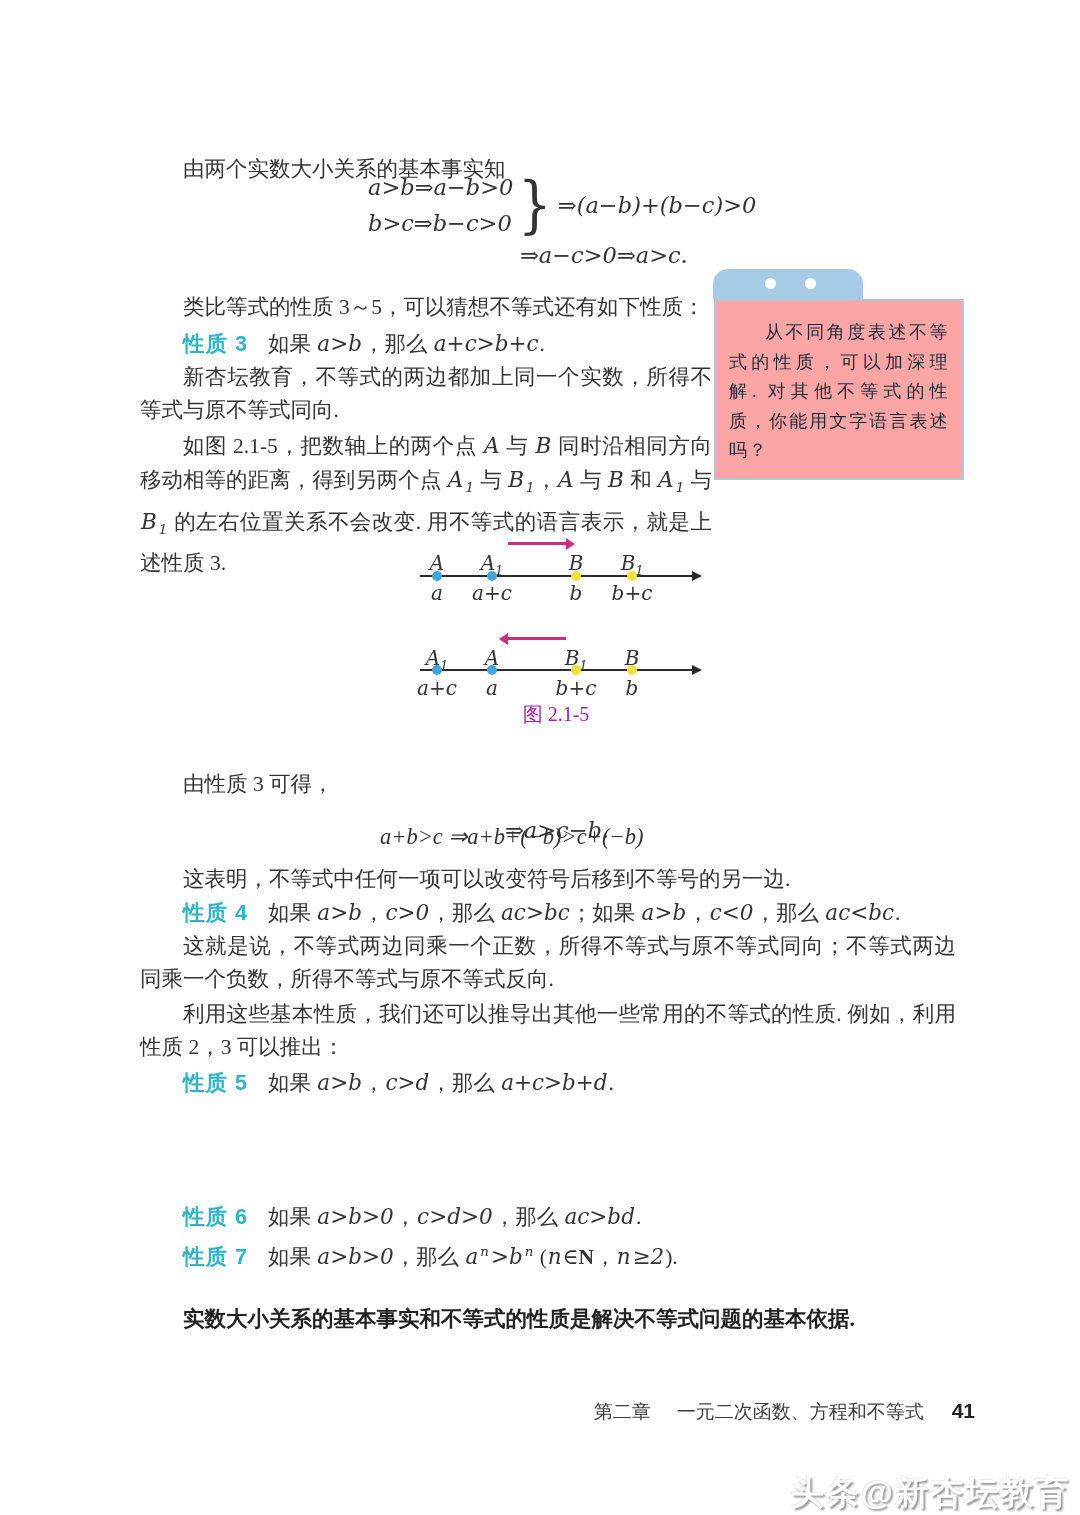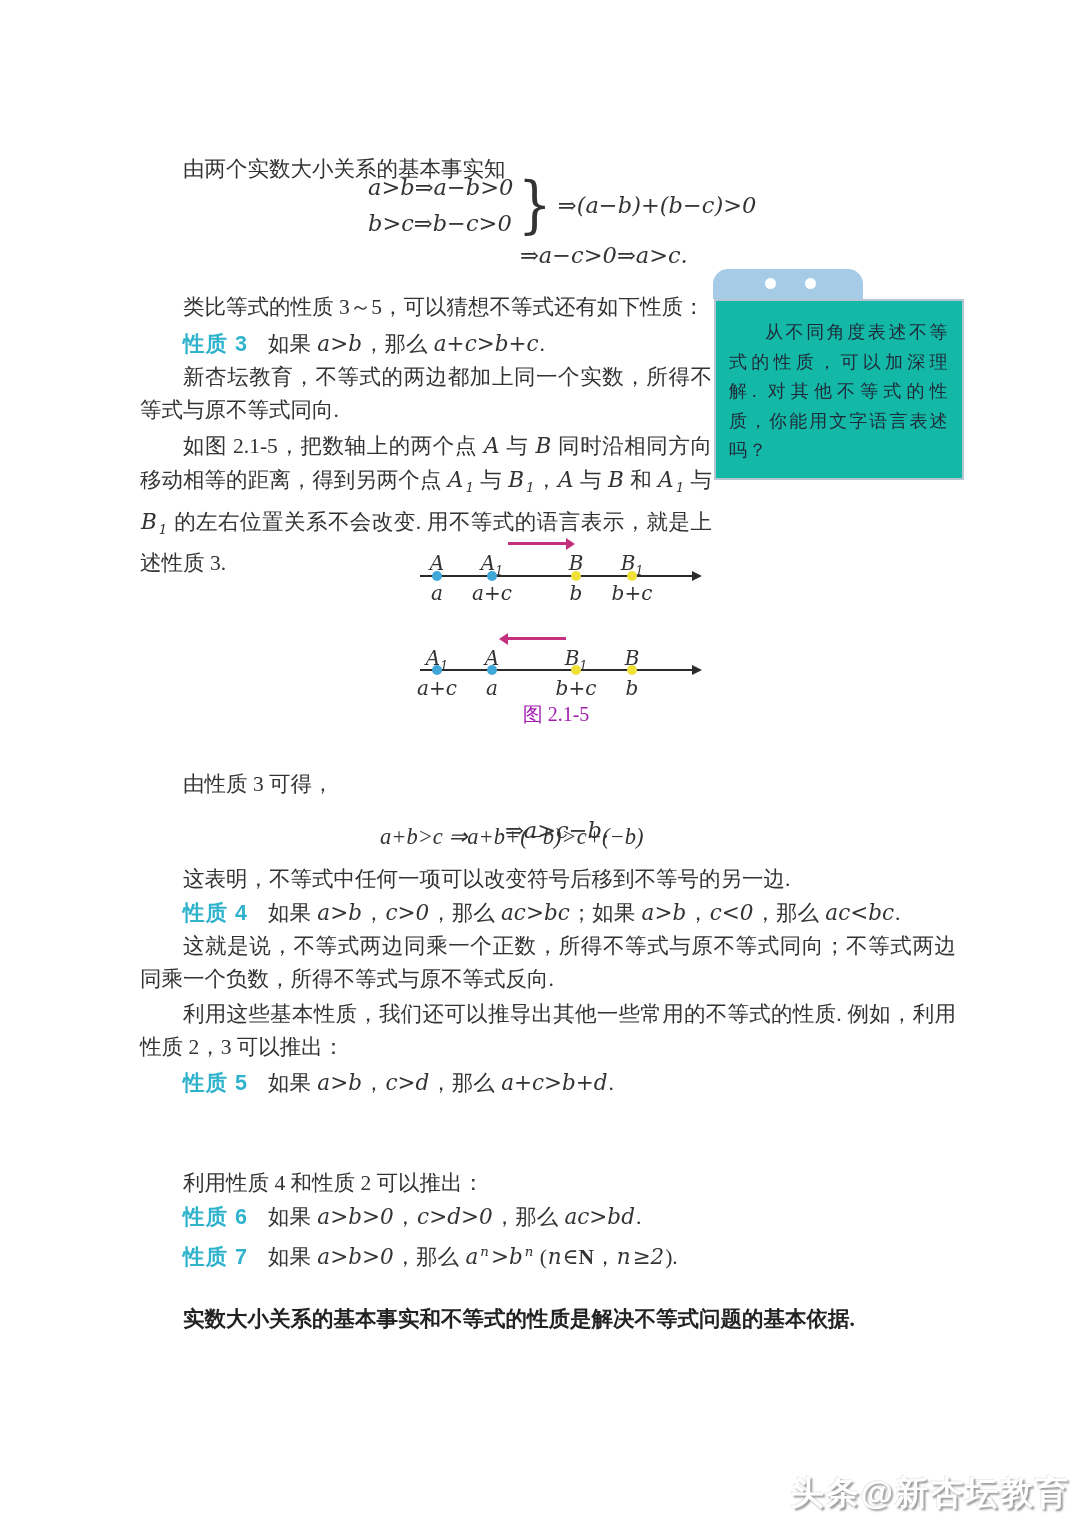--- a/index.html
+++ b/index.html
@@ -31,21 +31,21 @@
   .fb1-result2{position:absolute;left:152px;top:68px;text-align:center;}
   .f2a{left:380px;top:800px;font-family:Liberation Serif, serif;}
   .f2b{left:505px;top:793px;}
 
   
   .note{position:absolute;left:714px;top:250px;width:250px;}
   .note-tab{position:relative;left:-1px;width:150px;height:30px;background:#a6cbe6;
             border-radius:15px 15px 0 0;}
   .note-dot{position:absolute;top:9px;width:11px;height:11px;border-radius:50%;background:#ffffff;}
   .note-dot.d1{left:52px;} .note-dot.d2{left:92px;}
-  .note-body{position:relative;width:250px;min-height:145px;background:#14b8a6;
+  .note-body{position:relative;width:250px;min-height:145px;background:#fca5a5;
              border:2px solid #b6c5d2;box-sizing:border-box;padding:17px 13px 12px 13px;
              font-size:18px;line-height:29.5px;letter-spacing:1.5px;color:#1f2a38;
              text-indent:2em;text-align:justify;}
 
   
   .figure{position:absolute;left:0;top:510px;width:1080px;height:215px;}
   .axis{position:absolute;left:420px;width:272px;height:2px;background:#2b2b2b;}
   .axis::after{content:"";position:absolute;right:-10px;top:-4px;
                border-left:10px solid #2b2b2b;border-top:5px solid transparent;
                border-bottom:5px solid transparent;}
@@ -180,28 +180,30 @@
 
   <p class="para indent" style="top:889px">这就是说，不等式两边同乘一个正数，所得不等式与原不等式同向；不等式两边同乘一个负数，所得不等式与原不等式反向.</p>
 
   <p class="para indent" style="top:957px">利用这些基本性质，我们还可以推导出其他一些常用的不等式的性质. 例如，利用性质 2，3 可以推出：</p>
 
   <p class="para indent" style="top:1025px">
     <span class="prop-label">性质 5</span><span><span>如果 </span><span class="math">a&gt;b</span><span>，</span><span class="math">c&gt;d</span><span>，那么 </span><span class="math">a+c&gt;b+d</span><span>.</span></span>
   </p>
 
 
-  <p class="para indent" style="top:1126px">利用性质 4 和性质 2 可以推出：</p>
 
   <p class="para indent" style="top:1159px">
     <span class="prop-label">性质 6</span><span><span>如果 </span><span class="math">a&gt;b&gt;0</span><span>，</span><span class="math">c&gt;d&gt;0</span><span>，那么 </span><span class="math">ac&gt;bd</span><span>.</span></span>
   </p>
 
   <p class="para indent" style="top:1194px">
     <span class="prop-label">性质 7</span><span><span>如果 </span><span class="math">a&gt;b&gt;0</span><span>，那么 </span><span class="math">a</span><sup class="math">n</sup><span class="math">&gt;b</span><sup class="math">n</sup><span> (</span><span class="math">n</span><span>∈</span><span class="bold">N</span><span>，</span><span class="math">n</span><span class="math">≥2</span><span>).</span></span>
   </p>
 
   <p class="para indent bold-line" style="top:1262px">实数大小关系的基本事实和不等式的性质是解决不等式问题的基本依据.</p>
 
+  <div class="footer">
+    <span class="chapter">第二章</span><span>一元二次函数、方程和不等式</span><span class="pagenum">41</span>
+  </div>
 
   <div class="watermark">头条@新杏坛教育</div>
 
 </div>
 
 </body></html>

